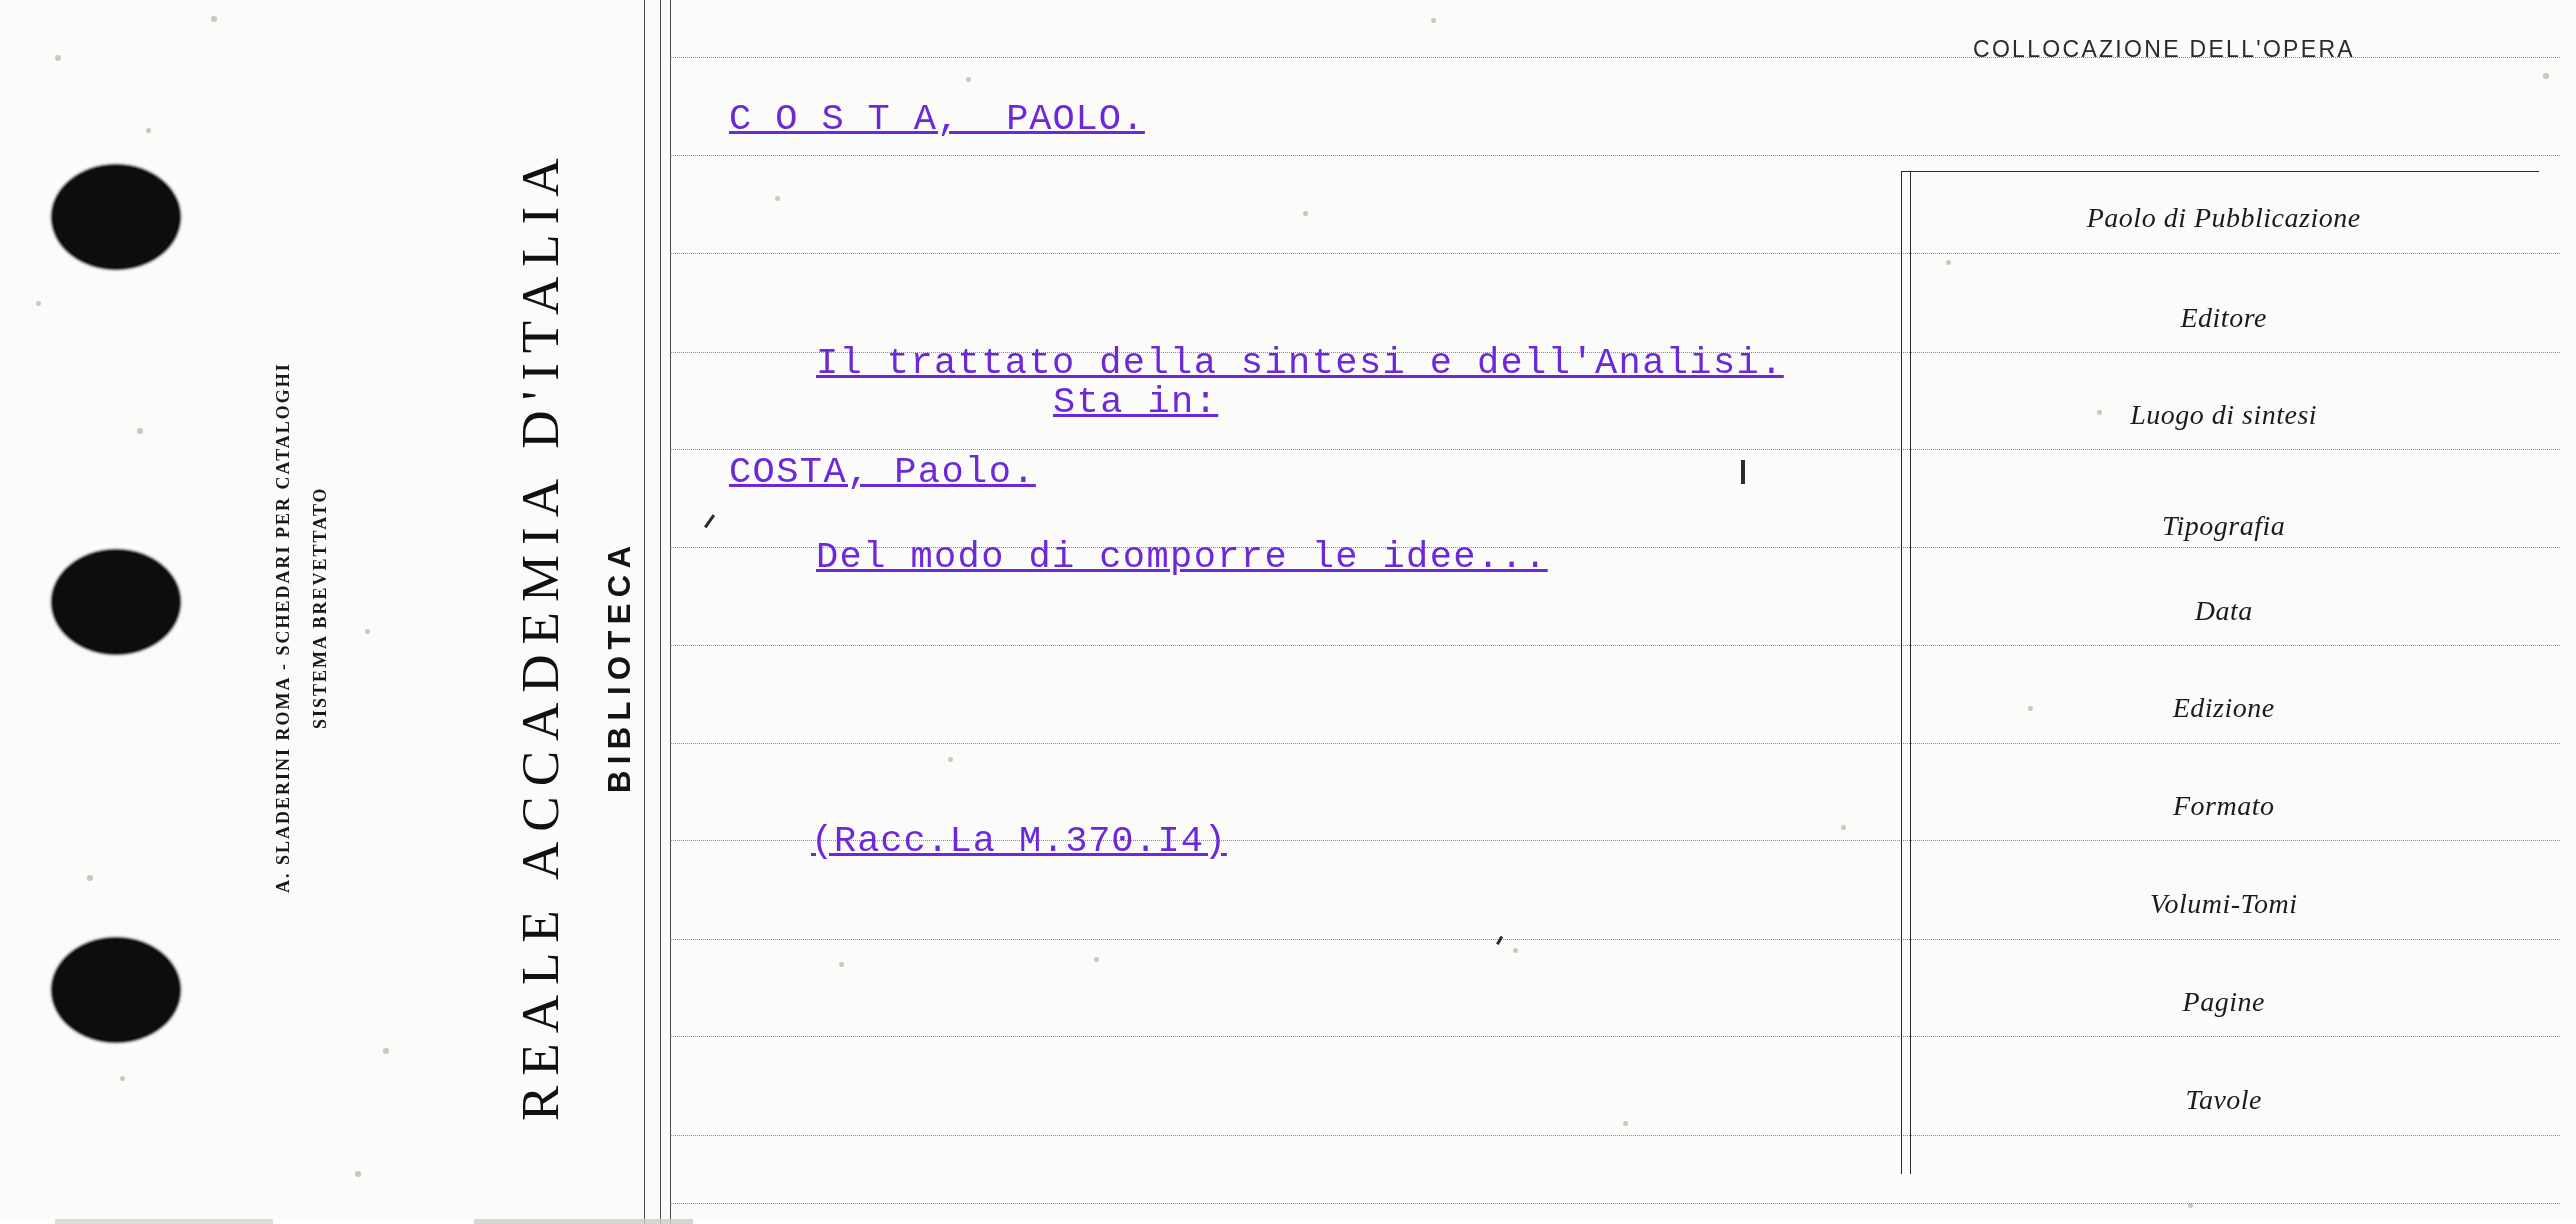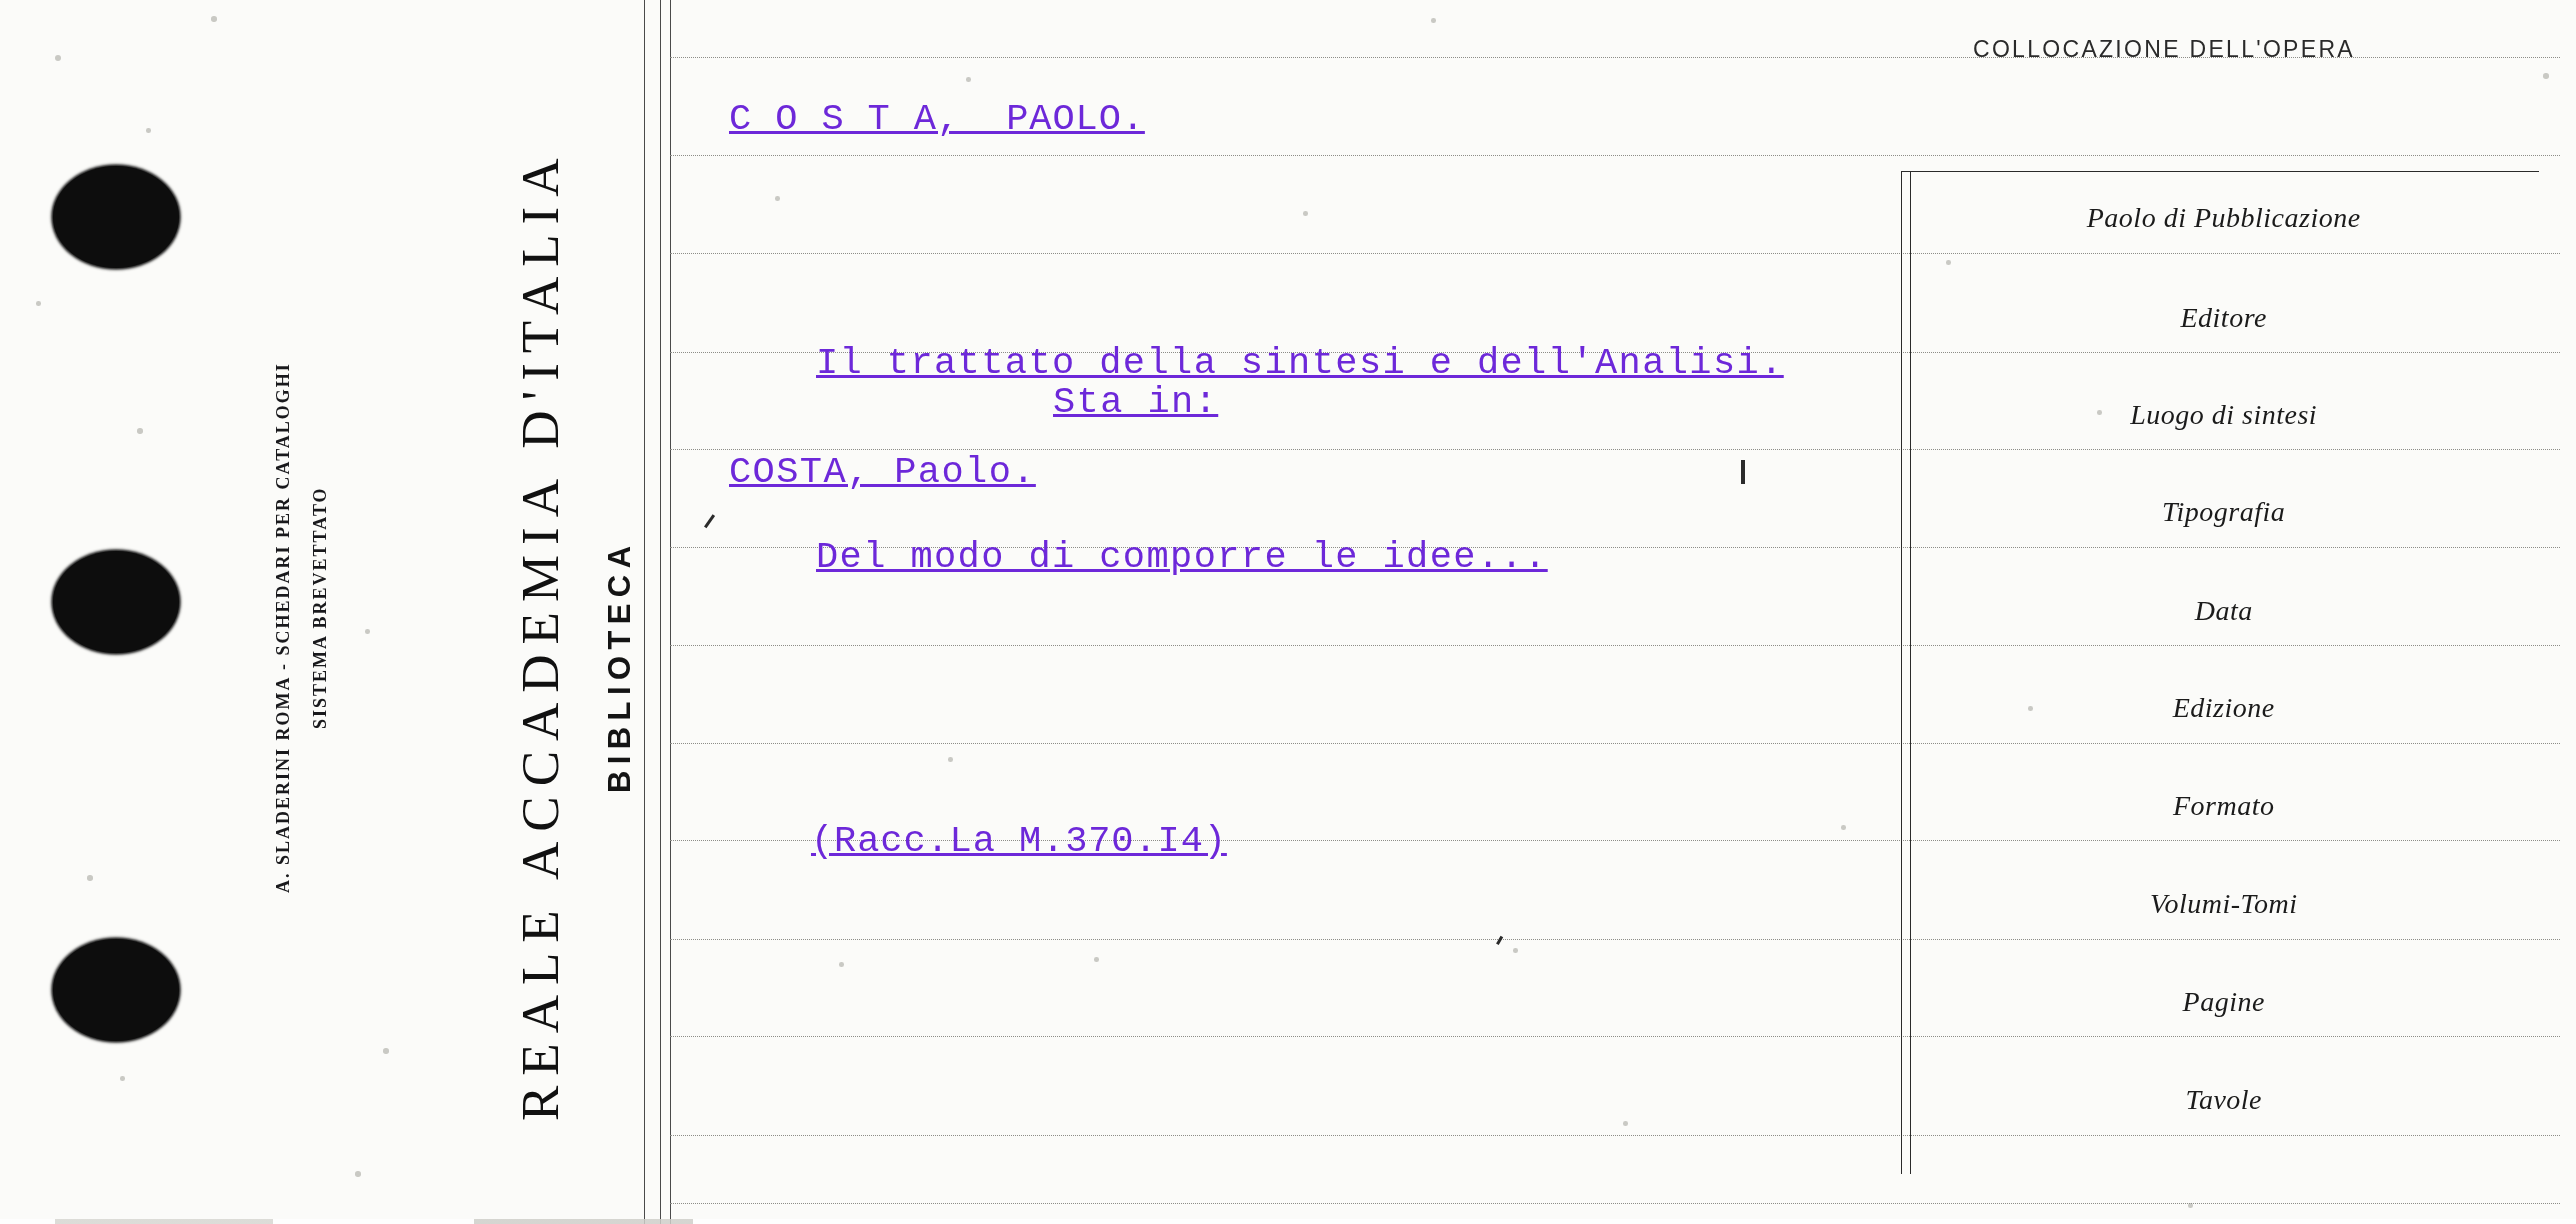--- a/index.html
+++ b/index.html
@@ -290,21 +290,21 @@
   <div class="tick" style="left:1495px; top:939px; width:9px; height:2.7px; transform:rotate(-60deg);"></div>
 
   <div id="fields">
     <div class="panel-border-outer"></div>
     <div class="panel-border-inner"></div>
     <div class="panel-top"></div>
 
     <div class="field-row" style="top:31px;">Paolo di Pubblicazione</div>
     <div class="field-row" style="top:131px;font-family:Liberation Serif, serif;">Editore</div>
     <div class="field-row" style="top:228px;">Luogo di sintesi</div>
-    <div class="field-row" style="top:325px;">Tipografia</div>
+    <div class="field-row" style="top:339px;">Tipografia</div>
     <div class="field-row" style="top:424px;">Data</div>
     <div class="field-row" style="top:521px;">Edizione</div>
     <div class="field-row" style="top:619px;">Formato</div>
     <div class="field-row" style="top:815px;">Pagine</div>
     <div class="field-row" style="top:717px;">Volumi-Tomi</div>
     <div class="field-row" style="top:913px;">Tavole</div>
   </div>
 
   <div id="bottom-edge"></div>
 </div>

